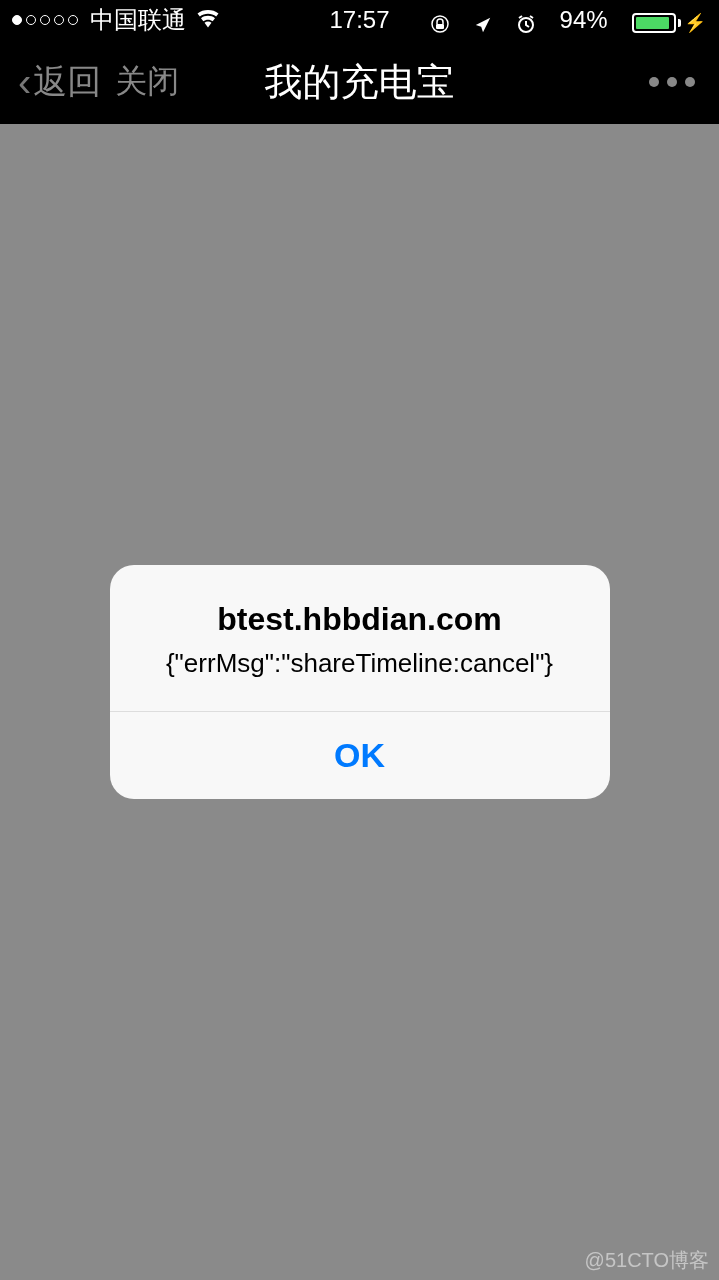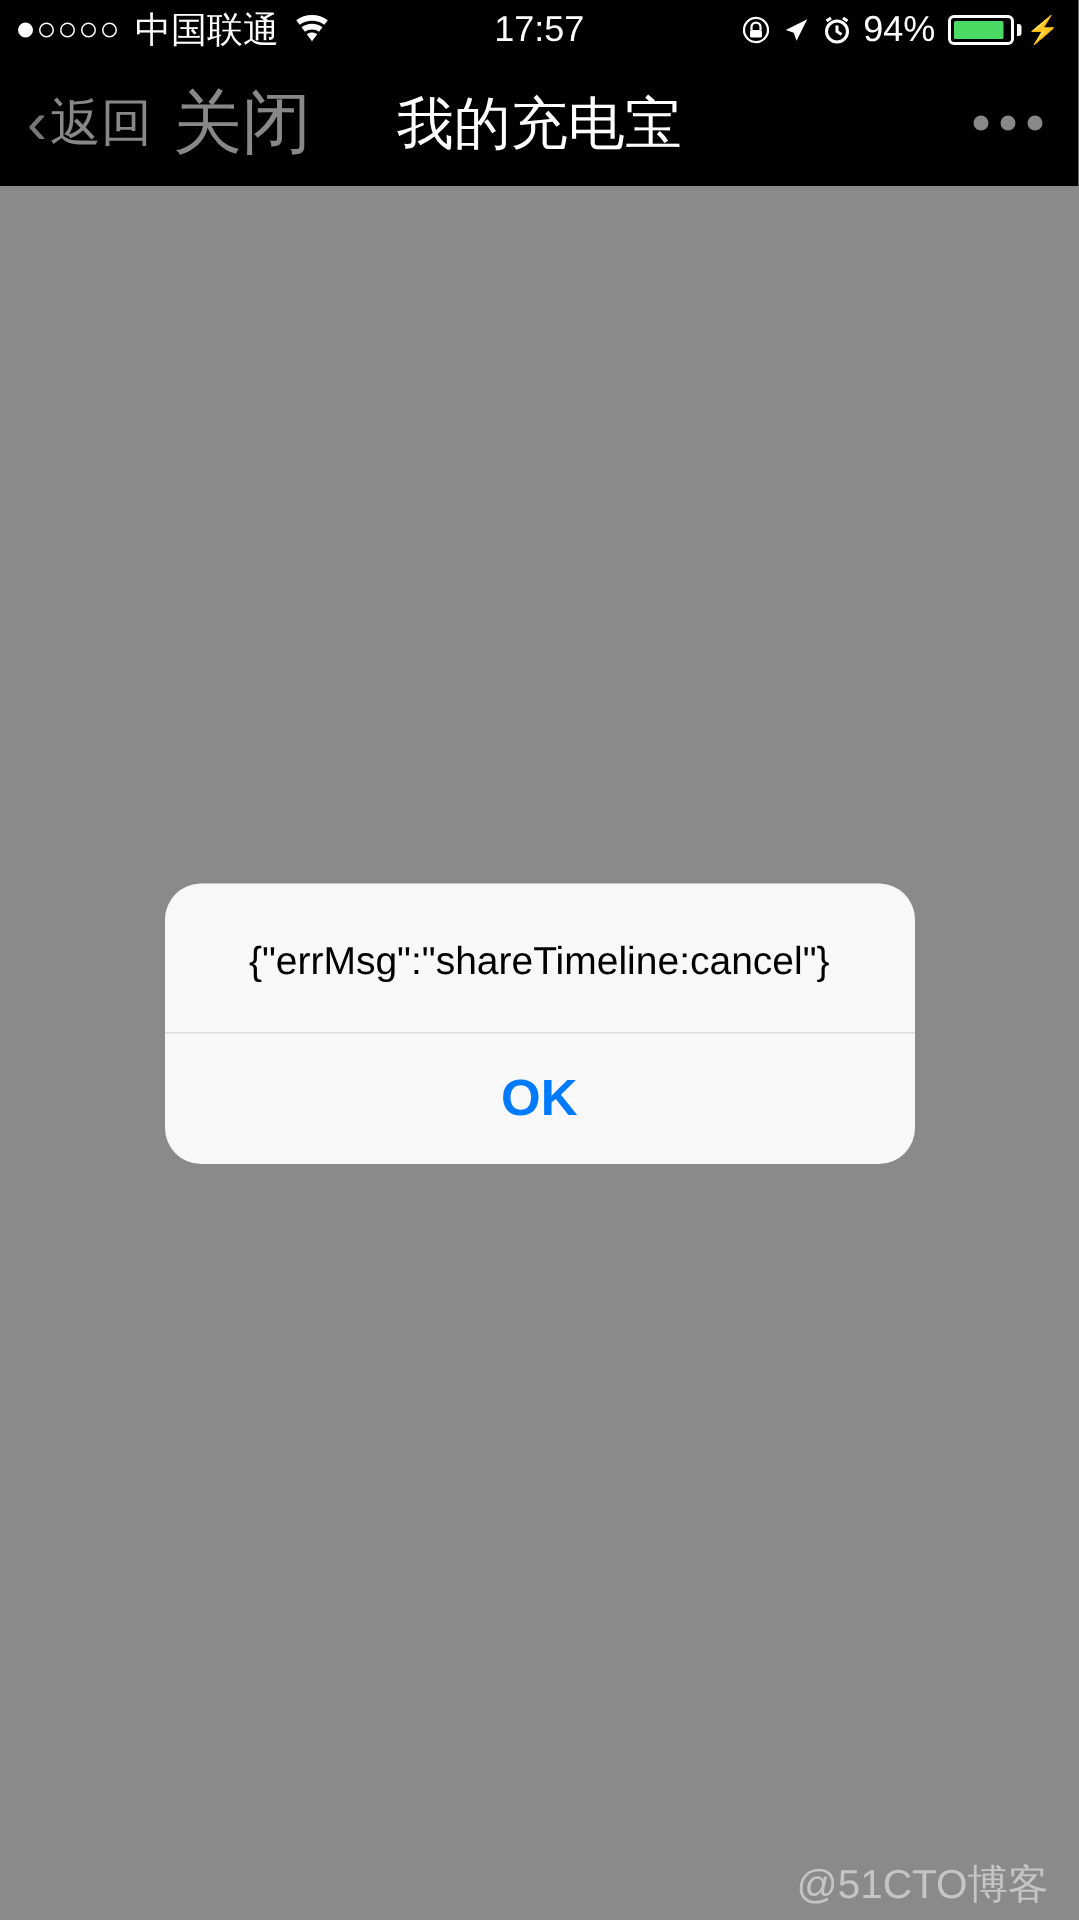--- a/index.html
+++ b/index.html
@@ -65,22 +65,22 @@
     .status-center {
       position: absolute;
       left: 50%;
       transform: translateX(-50%);
       font-size: 24px;
       font-weight: 500;
     }
     
     .status-right {
       display: flex;
-      align-items: center;
-      gap: 8px;
+      align-items: flex-end;
+      gap: 24px;
     }
     
     .status-icon {
       display: inline-flex;
       align-items: center;
     }
     
     .battery-container {
       display: flex;
       align-items: center;
@@ -142,21 +142,21 @@
     }
     
     .chevron-left {
       font-size: 40px;
       line-height: 1;
       color: #777;
     }
     
     .close-button {
       color: #888;
-      font-size: 46px;
+      font-size: 32px;
     }
     
     .nav-title {
       position: absolute;
       left: 50%;
       transform: translateX(-50%);
       color: #fff;
       font-size: 38px;
       font-weight: 400;
     }
@@ -234,23 +234,23 @@
       font-size: 34px;
       color: #007aff;
       background: transparent;
       font-weight: 700;
     }
     
     
     .watermark {
       position: absolute;
       bottom: 6px;
-      right: 20px;
+      right: 10px;
       color: rgba(255,255,255,0.5);
-      font-size: 27px;
+      font-size: 20px;
     }
   </style>
 </head>
 <body>
 
 <div class="status-bar">
   <div class="status-left">
     <div class="signal-dots">
       <div class="dot filled"></div>
       <div class="dot"></div>
@@ -312,20 +312,21 @@
     <div class="more-dot"></div>
     <div class="more-dot"></div>
     <div class="more-dot"></div>
   </div>
 </div>
 
 <div class="content">
   <div class="alert-overlay">
     <div class="alert-dialog">
       <div class="alert-body">
+        <div class="alert-title">btest.hbbdian.com</div>
         <div class="alert-message">{"errMsg":"shareTimeline:cancel"}</div>
       </div>
       <div class="alert-actions">
         <div class="alert-button">OK</div>
       </div>
     </div>
   </div>
 </div>
 
 <div class="watermark">@51CTO博客</div>

